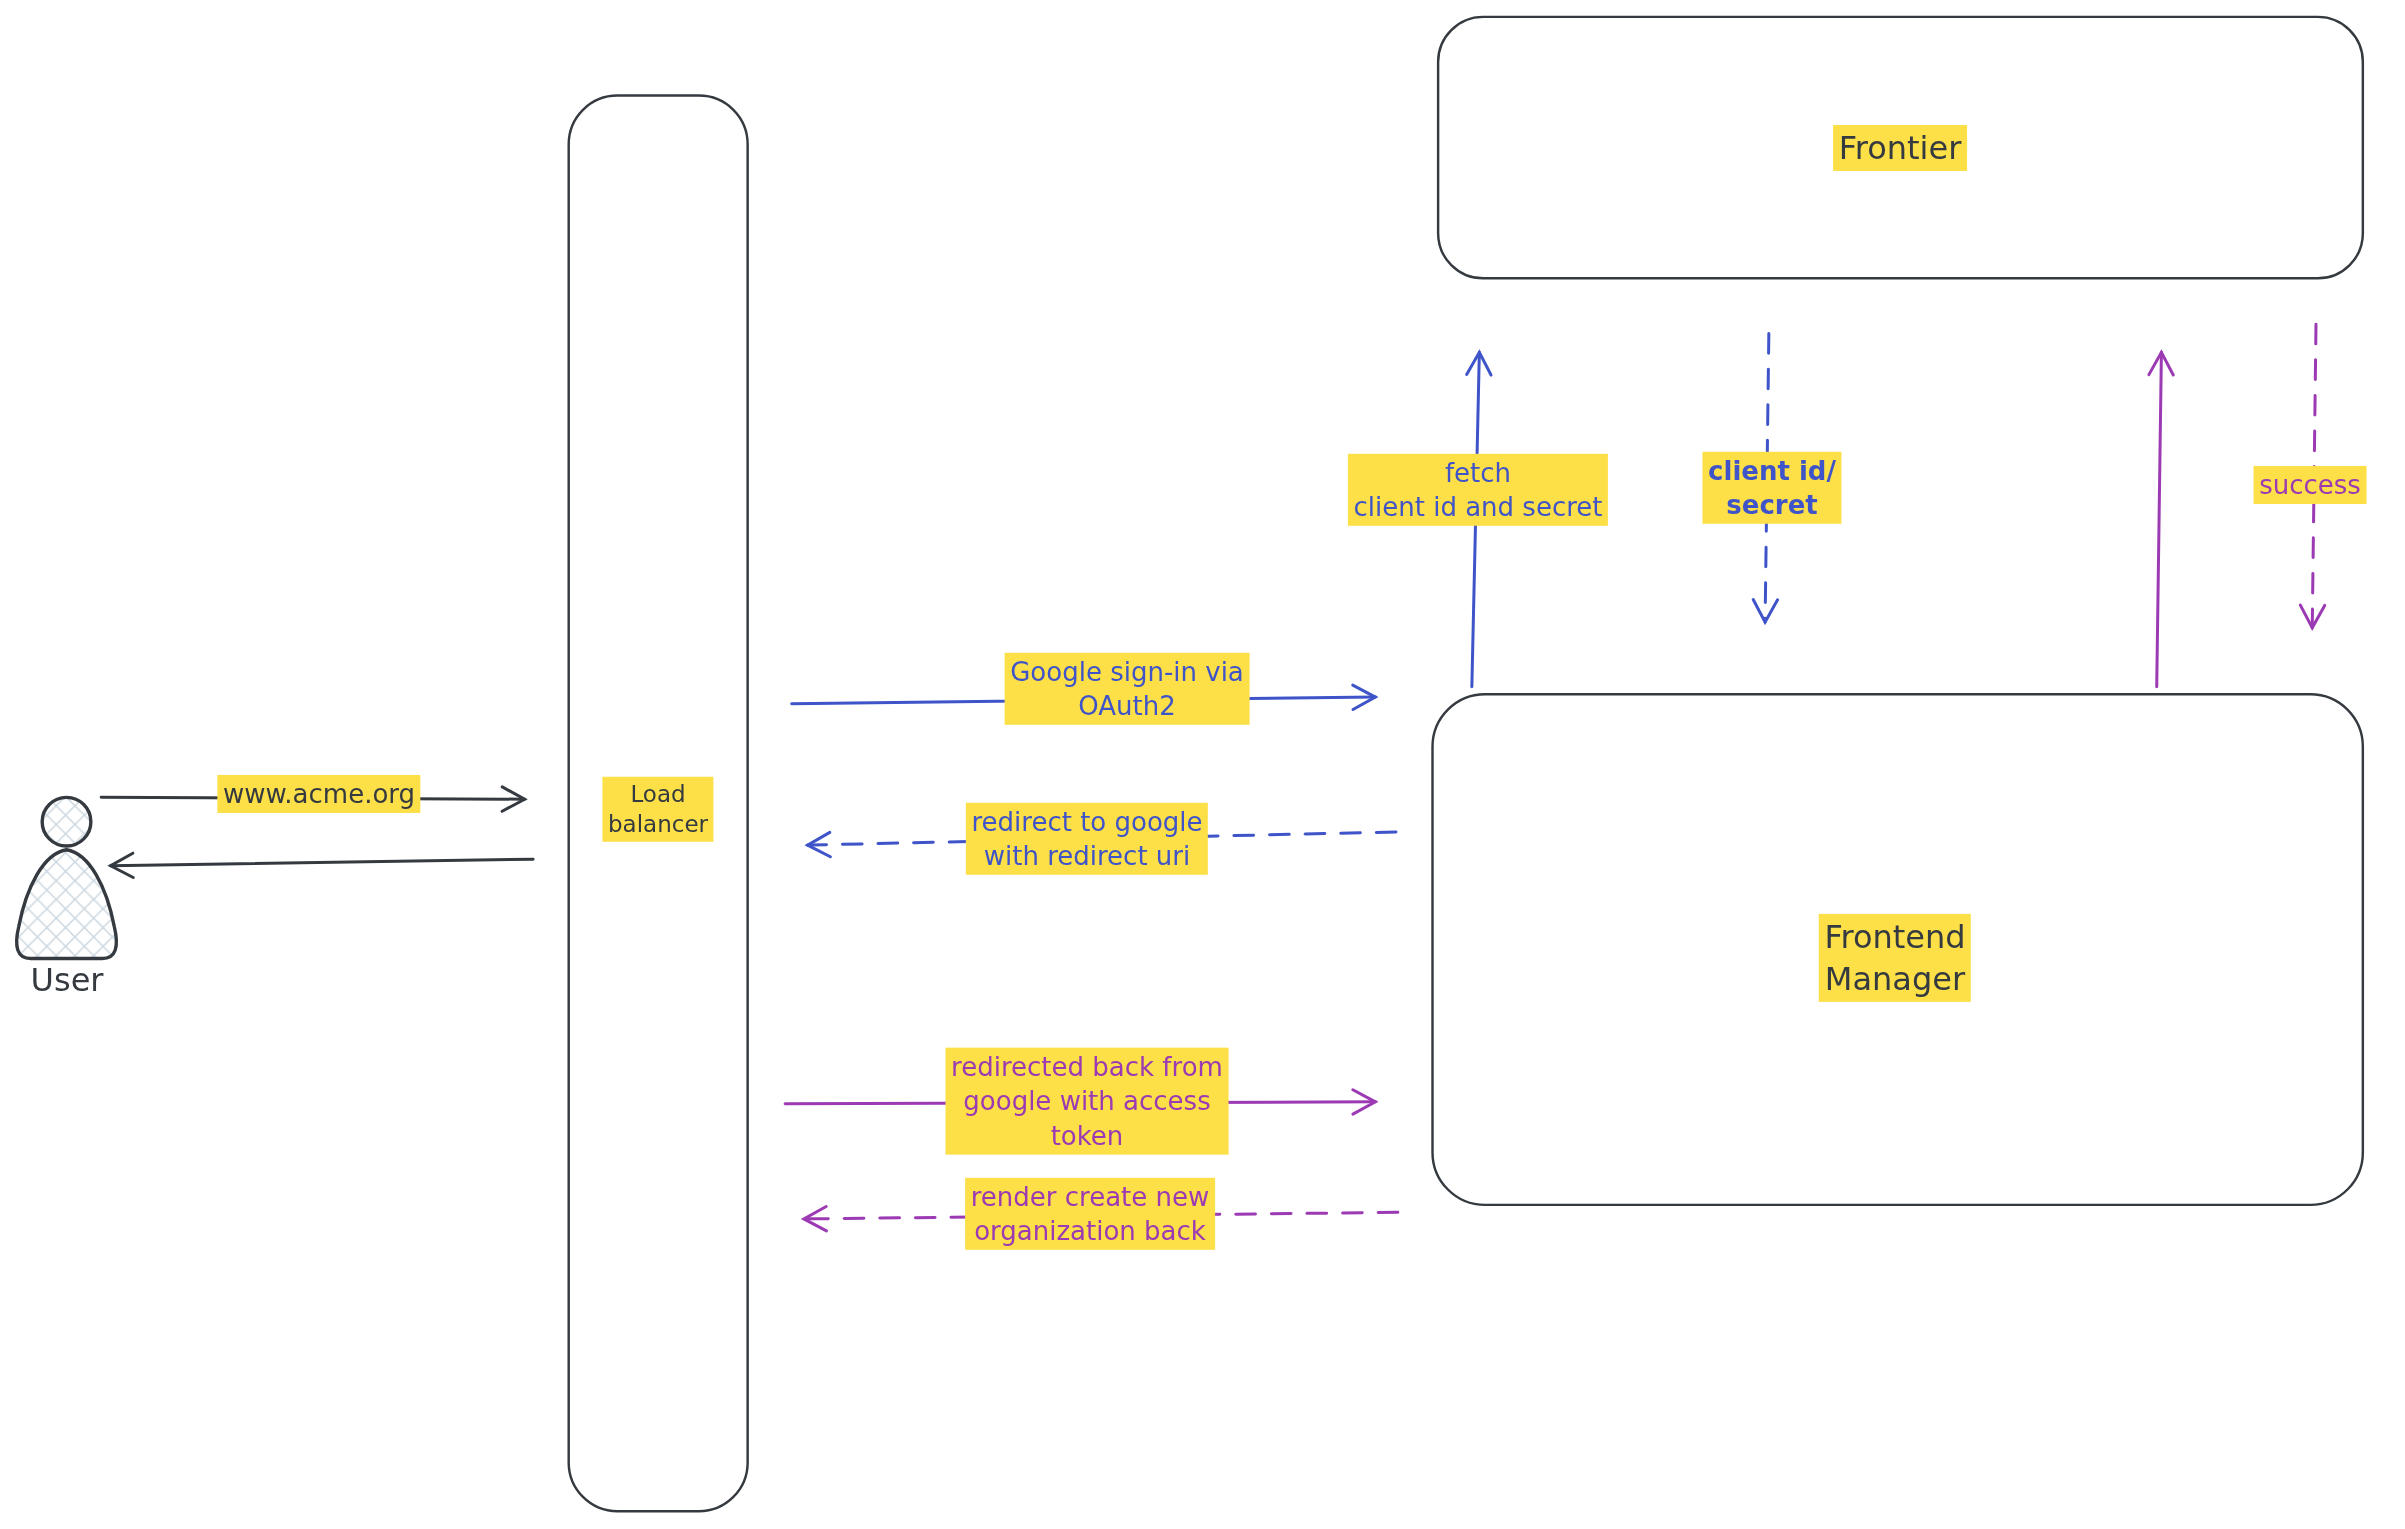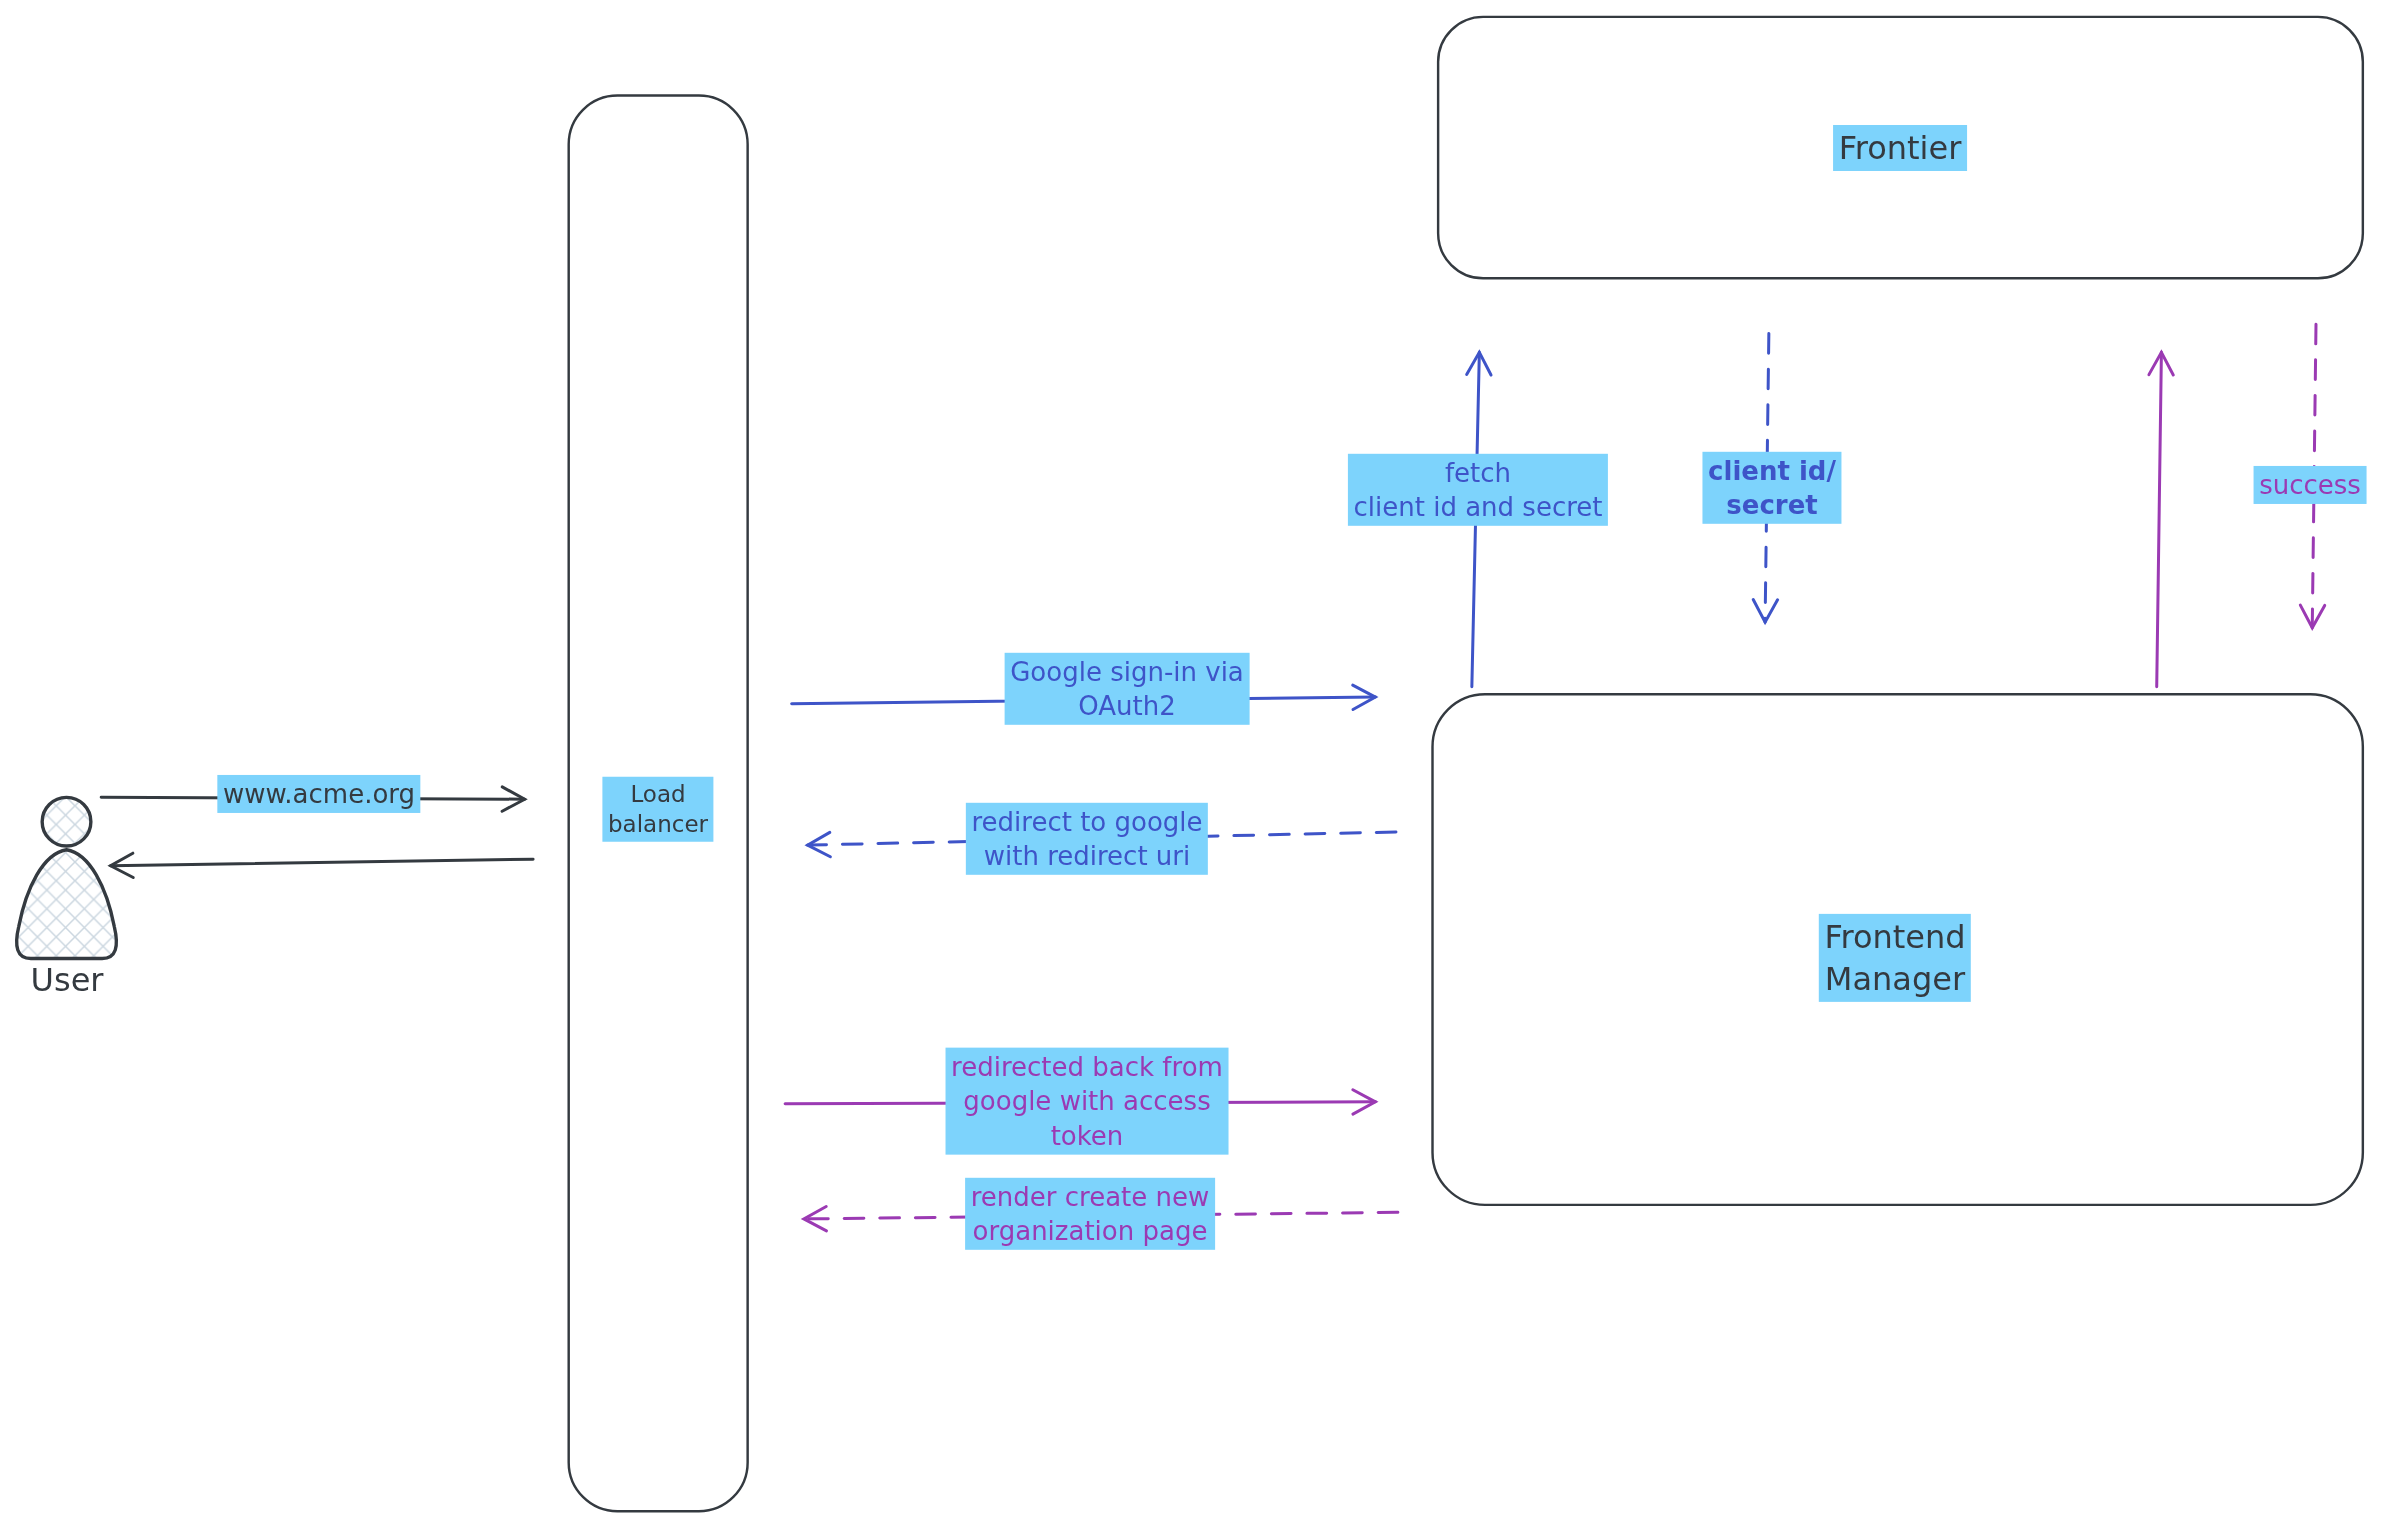--- a/index.html
+++ b/index.html
@@ -18,21 +18,21 @@
   .stroke-purple{ stroke:var(--c-purple,#9b3ab3); }
   .edge         { fill:none; stroke-width:3.2; stroke-linecap:round; }
   .edge.dashed  { stroke-dasharray:21 17; }
   .hatched      { stroke:var(--c-dark,#343a40); stroke-width:3.6; }
 
   .lbl {
     position:absolute;
     transform:translate(-50%,-50%);
     text-align:center;
     white-space:nowrap;
-    background:#7dd3fc;
+    background:#fde047;
     padding:1.9px 5.6px;
     line-height:1.32;
   }
   .t-dark   { color:var(--c-dark,#343a40); }
   .t-blue   { color:var(--c-blue,#3e54c8); }
   .t-purple { color:var(--c-purple,#9b3ab3); }
   .fs-node  { font-size:32px; }
   .fs-lb    { font-size:23px; }
   .fs-edge  { font-size:26px; }
 </style>
@@ -115,21 +115,21 @@
     <div>token</div>
   </div>
 
   <div class="lbl t-blue fs-edge" style="left:1087px; top:839px;">
     <div>redirect to google</div>
     <div>with redirect uri</div>
   </div>
 
   <div class="lbl t-purple fs-edge" style="left:1090px; top:1214px;">
     <div>render create new</div>
-    <div>organization page</div>
+    <div>organization back</div>
   </div>
 
   <div class="lbl t-blue fs-edge" style="left:1478px; top:490px;">
     <div>fetch</div>
     <div>client id and secret</div>
   </div>
 
   <div class="lbl t-blue fs-edge" style="left:1772px; top:488px;font-weight:bold;">
     <div>client id/</div>
     <div>secret</div>

